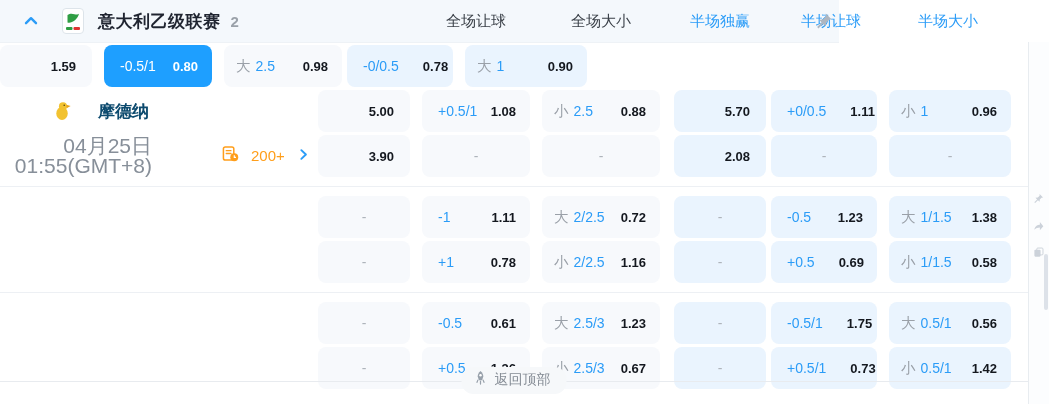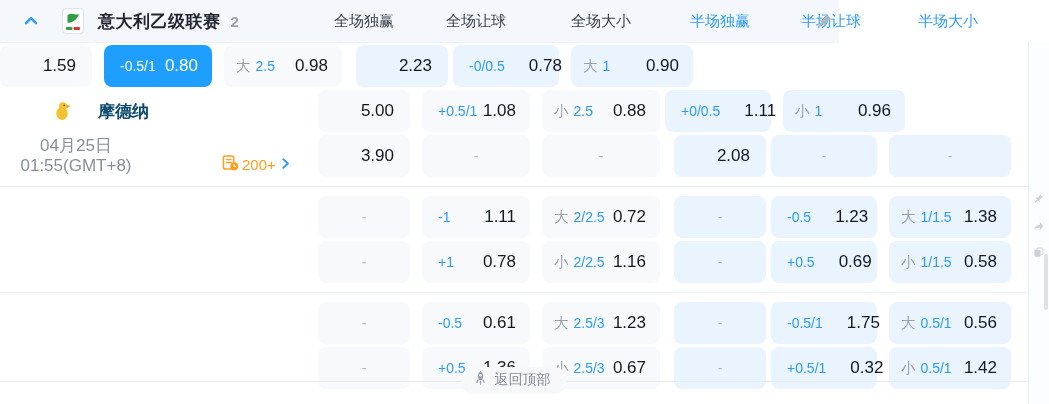--- a/index.html
+++ b/index.html
@@ -32,41 +32,41 @@
   .c4{width:92px;flex:0 0 92px;margin-left:14px;}
   .c5{width:106px;flex:0 0 106px;margin-left:5px;gap:24px;}
   .c6{width:122px;flex:0 0 122px;margin-left:12px;}
   .cell.full{background:#f7f9fc;}
   .cell.half{background:#eaf4fe;}
   .cell.hl{background:#1e9fff;}
   .t-win{justify-content:flex-end;padding-right:16px;}
   .t-hcp{justify-content:space-between;padding:0 14px 0 16px;}
   .t-ou{justify-content:space-between;padding:0 14px 0 12px;}
   .t-dash{justify-content:center;}
-  .odds{font-size:17px;font-weight:400;color:#14181f;}
+  .odds{font-size:13px;font-weight:700;color:#14181f;}
   .line{font-size:14px;color:#2b9cf7;}
   .ou-left{display:flex;align-items:center;gap:5px;}
   .side{font-size:14.5px;color:#9aa0a8;}
   .dash{font-size:14px;color:#aeb4bb;}
   .cell.hl .line,.cell.hl .odds{color:#ffffff;}
   
   .table{position:absolute;top:42px;left:0;width:1028px;}
   .group{padding:9px 0;border-bottom:1px solid #edf0f4;}
   .group:first-child{padding-top:3px;}
   .group:last-child{border-bottom:none;}
   .row{display:flex;height:42px;}
   .row + .row{margin-top:3px;}
   .left.team{display:flex;align-items:center;padding-left:50px;box-sizing:border-box;}
   .badge{width:24px;height:26px;display:flex;align-items:center;justify-content:center;}
   .team-name{margin-left:24px;font-size:17px;font-weight:700;cursor:pointer;}
   .team-name.home{color:#2b9cf7;}
   .team-name.away{color:#0c4a6e;}
-  .datebox{position:absolute;left:0;top:1px;width:152px;text-align:center;
-    font-size:17px;color:#878f99;line-height:20px;}
-  .markets{position:absolute;left:222px;top:19px;display:flex;align-items:center;gap:3px;cursor:pointer;}
+  .datebox{position:absolute;left:0;top:1px;width:152px;text-align:right;
+    font-size:21px;color:#878f99;line-height:20px;}
+  .markets{position:absolute;left:222px;top:10px;display:flex;align-items:center;gap:12px;cursor:pointer;}
   .markets-label{font-size:15px;color:#ff9e1b;}
   
   .rail{position:absolute;left:1028px;top:42px;bottom:0;width:21px;background:#fcfdfe;border-left:1px solid #e8ecf0;}
   .rail-icons{position:absolute;top:148px;left:4px;display:flex;flex-direction:column;gap:9px;align-items:center;}
   .rail-thumb{position:absolute;top:212px;right:2px;width:4px;height:56px;border-radius:2px;background:#dde2e9;}
   
   .footer{position:absolute;left:0;bottom:12px;width:1028px;height:24px;}
   .footer-line{position:absolute;left:0;right:0;bottom:10px;height:1px;background:#e8ebef;}
   .backtop{
     position:absolute;left:50%;transform:translateX(-50%);bottom:-2px;
@@ -89,21 +89,20 @@
       <svg width="22" height="26" viewBox="0 0 22 26">
           <rect x="0.5" y="0.5" width="21" height="25" rx="3.5" fill="#ffffff" stroke="#dde4ea"></rect>
           <path d="M5.5 7c4.5-3.5 9 1.2 11.5-1.2-1.2 6-8 10-11.5 8.6z" fill="#2f9e44"></path>
           <rect x="4" y="19" width="6.5" height="3" rx="1" fill="#2f9e44"></rect>
           <rect x="11.5" y="19" width="6.5" height="3" rx="1" fill="#e03131"></rect>
         </svg>
     </span>
     <span class="league-name">意大利乙级联赛</span>
     <span class="match-count">2</span>
   </div>
-  <span class="colhead full" style="left:318px;width:92px;">全场独赢</span>
   <span class="colhead full" style="left:422px;width:108px;">全场让球</span>
   <span class="colhead full" style="left:542px;width:118px;">全场大小</span>
   <span class="colhead half" style="left:778px;width:106px;">半场让球</span>
   <span class="colhead half" style="left:674px;width:92px;">半场独赢</span>
   <span class="colhead half" style="left:896px;width:122px;text-indent:-18px;">半场大小</span>
   <span class="hdr-pin">
     <svg width="18" height="18" viewBox="0 0 16 16">
         <path d="M9.6 1.4l5 5-2.2.6-2.5 2.5-.3 3.4-2.4-2.4-4.1 4.1-1.2-1.2 4.1-4.1L3.6 6.9l3.4-.3 2.6-2.5z" fill="#aeb6c0"></path>
       </svg>
   </span>
@@ -119,23 +118,20 @@
           <span class="line">-0.5/1</span>
           <span class="odds">0.80</span>
         </div>
         <div class="cell c3 full t-ou">
           <span class="ou-left">
             <span class="side">大</span>
             <span class="line">2.5</span>
           </span>
           <span class="odds">0.98</span>
         </div>
-        <div class="cell c4 half t-win">
-          <span class="odds">2.23</span>
-        </div>
         <div class="cell c5 half t-hcp">
           <span class="line">-0/0.5</span>
           <span class="odds">0.78</span>
         </div>
         <div class="cell c6 half t-ou">
           <span class="ou-left">
             <span class="side">大</span>
             <span class="line">1</span>
           </span>
           <span class="odds">0.90</span>
@@ -159,20 +155,23 @@
         <div class="cell c2 full t-hcp">
           <span class="line">+0.5/1</span>
           <span class="odds">1.08</span>
         </div>
         <div class="cell c3 full t-ou">
           <span class="ou-left">
             <span class="side">小</span>
             <span class="line">2.5</span>
           </span>
           <span class="odds">0.88</span>
+        </div>
+        <div class="cell c4 half t-win">
+          <span class="odds">5.70</span>
         </div>
         <div class="cell c5 half t-hcp">
           <span class="line">+0/0.5</span>
           <span class="odds">1.11</span>
         </div>
         <div class="cell c6 half t-ou">
           <span class="ou-left">
             <span class="side">小</span>
             <span class="line">1</span>
           </span>
@@ -328,21 +327,21 @@
             <span class="side">小</span>
             <span class="line">2.5/3</span>
           </span>
           <span class="odds">0.67</span>
         </div>
         <div class="cell c4 half t-dash">
           <span class="dash">-</span>
         </div>
         <div class="cell c5 half t-hcp">
           <span class="line">+0.5/1</span>
-          <span class="odds">0.32</span>
+          <span class="odds">0.73</span>
         </div>
         <div class="cell c6 half t-ou">
           <span class="ou-left">
             <span class="side">小</span>
             <span class="line">0.5/1</span>
           </span>
           <span class="odds">1.42</span>
         </div>
       </div>
     </div>

